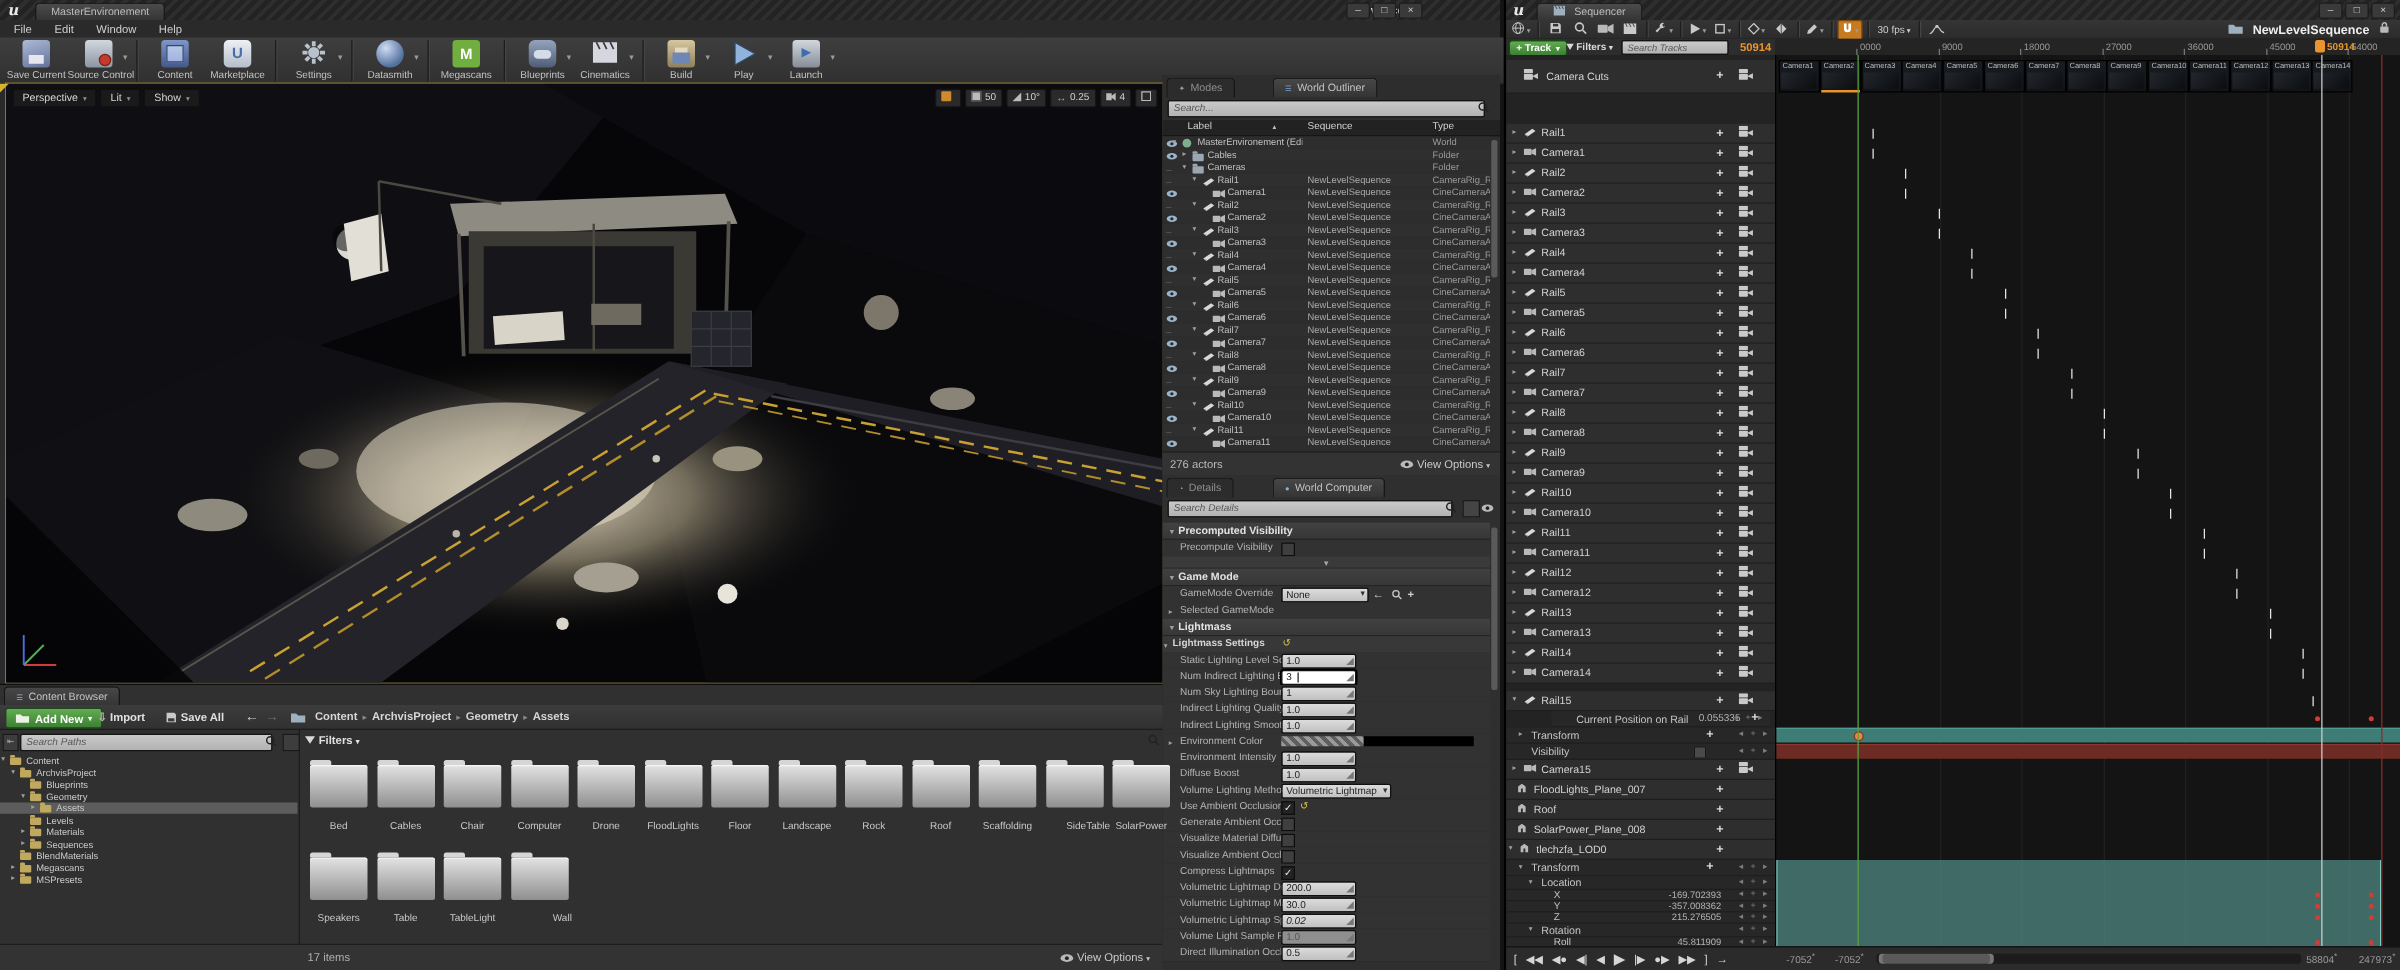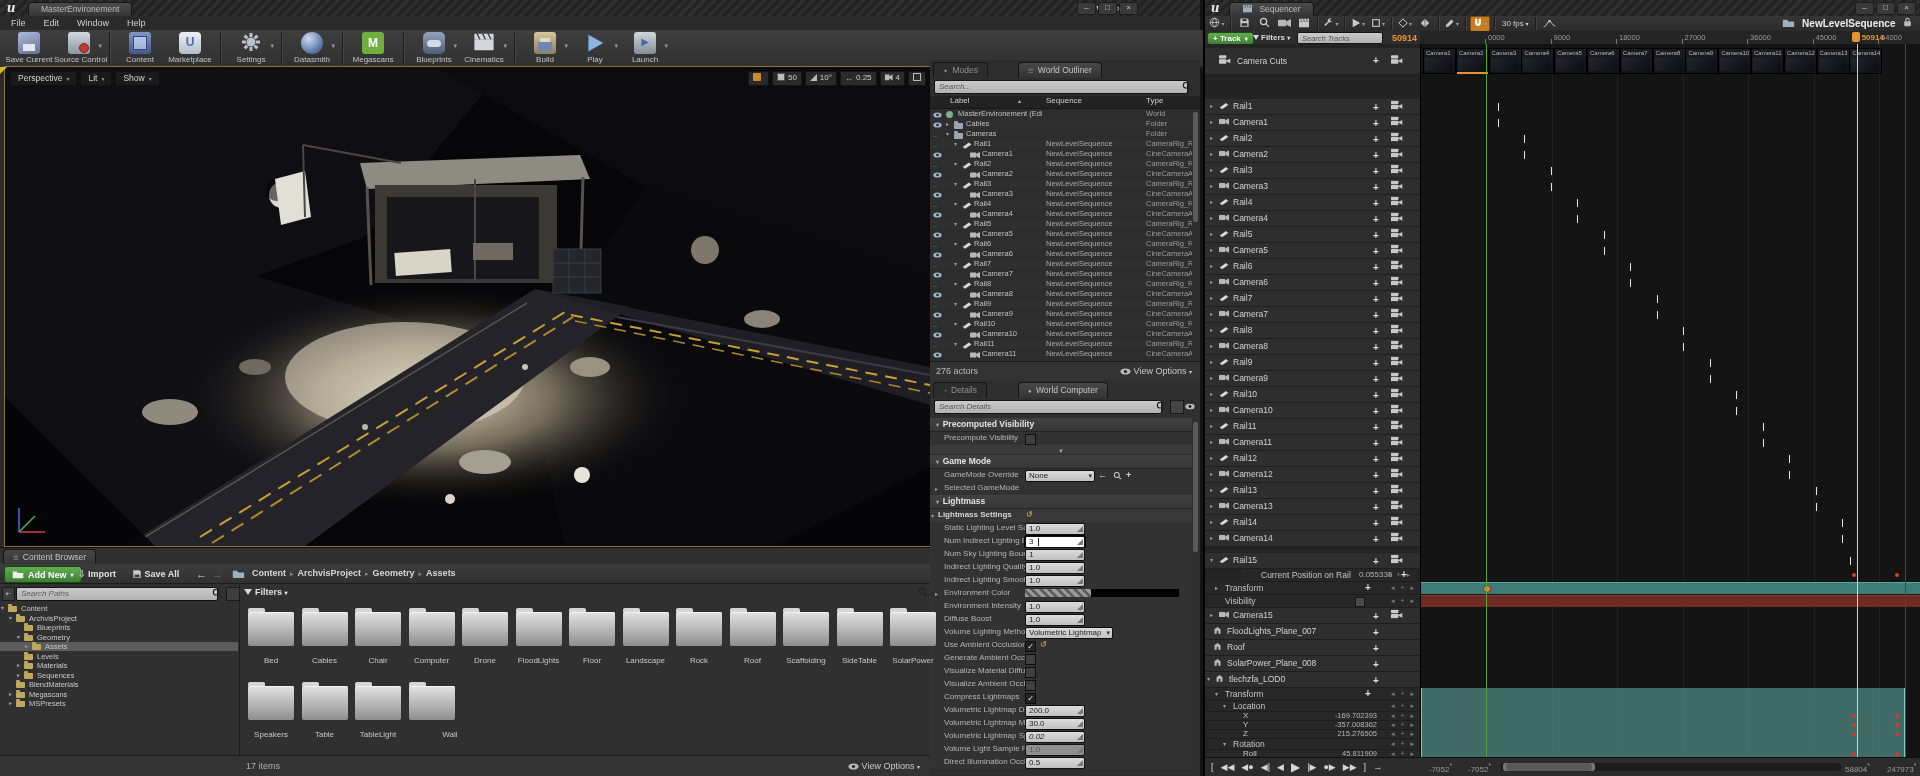--- a/index.html
+++ b/index.html
@@ -865,21 +865,21 @@
           <div class="abs" style="left: 484.5px; top: 0px; width: 52px; height: 70px;">
             <div class="folder" style="left: 3px; top: 8px;"></div>
             <div class="flabel" style="left: 0px; top: 52px;">Roof</div>
           </div>
           <div class="abs" style="left: 538px; top: 0px; width: 52px; height: 70px;">
             <div class="folder" style="left: 3px; top: 8px;"></div>
             <div class="flabel" style="left: 0px; top: 52px;">Scaffolding</div>
           </div>
           <div class="abs" style="left: 591.5px; top: 0px; width: 52px; height: 70px;">
             <div class="folder" style="left: 3px; top: 8px;"></div>
-            <div class="flabel" style="left: 0px; top: 52px;">SideTable</div>
+            <div class="flabel" style="left: 11px; top: 52px;">SideTable</div>
           </div>
           <div class="abs" style="left: 645px; top: 0px; width: 52px; height: 70px;">
             <div class="folder" style="left: 3px; top: 8px;"></div>
             <div class="flabel" style="left: 0px; top: 52px;">SolarPower</div>
           </div>
           <div class="abs" style="left: 3px; top: 74px; width: 52px; height: 70px;">
             <div class="folder" style="left: 3px; top: 8px;"></div>
             <div class="flabel" style="left: 0px; top: 52px;">Speakers</div>
           </div>
           <div class="abs" style="left: 56.5px; top: 74px; width: 52px; height: 70px;">

